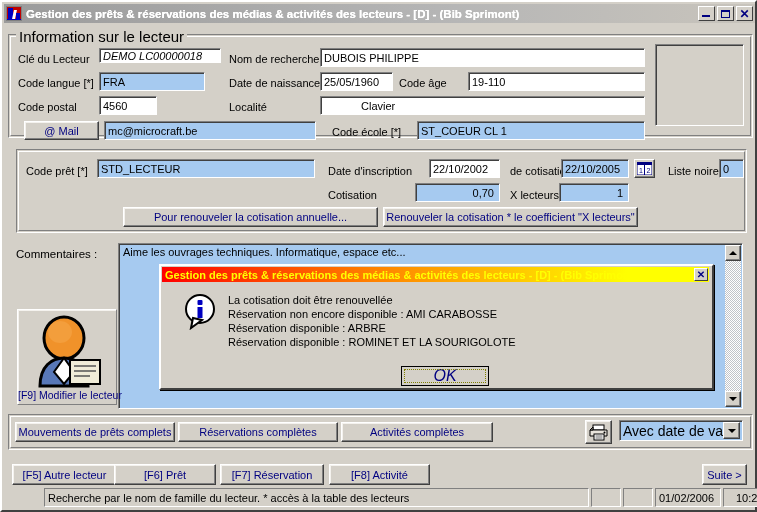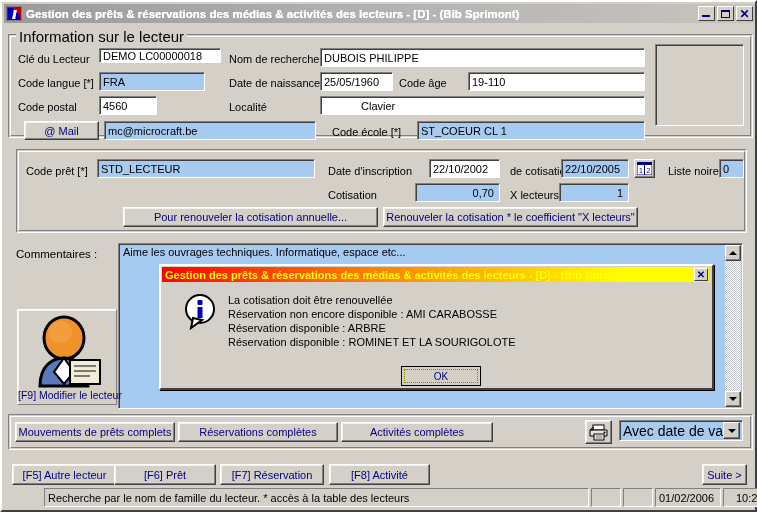--- a/index.html
+++ b/index.html
@@ -195,25 +195,25 @@
     display: flex; align-items: center; justify-content: center;
     line-height: 10px;
   }
   #dialog-icon { position: absolute; left: 22px; top: 28px; }
   #dialog-lines {
     position: absolute; left: 67px; top: 27px;
     font-size: 11px; color: #000000; line-height: 14px;
   }
   #dialog-ok {
     position: absolute; left: 240px; top: 100px;
-    width: 80px; height: 20px;
+    width: 88px; height: 20px;
     background: #d4d0c8;
     border: 1px solid #000000;
     display: flex; align-items: center; justify-content: center;
-    color: #000080; font-size: 10px;
+    color: #000080; font-size: 16px; font-style: italic;
   }
   #dialog-ok .focusring {
     position: absolute; inset: 2px;
     border: 1px dotted #808000;
   }
   
   #statusbar {
     position: absolute; left: 3px; bottom: 3px;
     width: 749px; height: 19px;
     display: flex; align-items: stretch; gap: 2px; margin-left: 39px;
@@ -288,21 +288,21 @@
         </div>
     </div>
   </div>
 
   <div class="groupbox-outer" style="left:6px; top:32px; width:745px; height:104px;">
     <div class="groupbox-inner"></div>
   </div>
   <div class="gb-title" style="left:14px; top:26px;">Information sur le lecteur</div>
 
   <div class="lbl" style="left:16px; top:51px;">Clé du Lecteur</div>
-  <div class="field" style="left:97px; top:46px; width:122px; height:15px;">DEMO LC00000018</div>
+  <div class="field" style="left:97px; top:46px; width:122px; height:15px;font-style:italic;">DEMO LC00000018</div>
 
   <div class="lbl" style="left:227px; top:51px;">Nom de recherche</div>
   <div class="field" style="left:318px; top:46px; width:325px; height:19px;">DUBOIS PHILIPPE</div>
 
   <div class="lbl" style="left:16px; top:75px;">Code langue [*]</div>
   <div class="field hl" style="left:97px; top:70px; width:106px; height:19px;">FRA</div>
 
   <div class="lbl" style="left:227px; top:75px;">Date de naissance</div>
   <div class="field" style="left:318px; top:70px; width:73px; height:19px;">25/05/1960</div>
 

